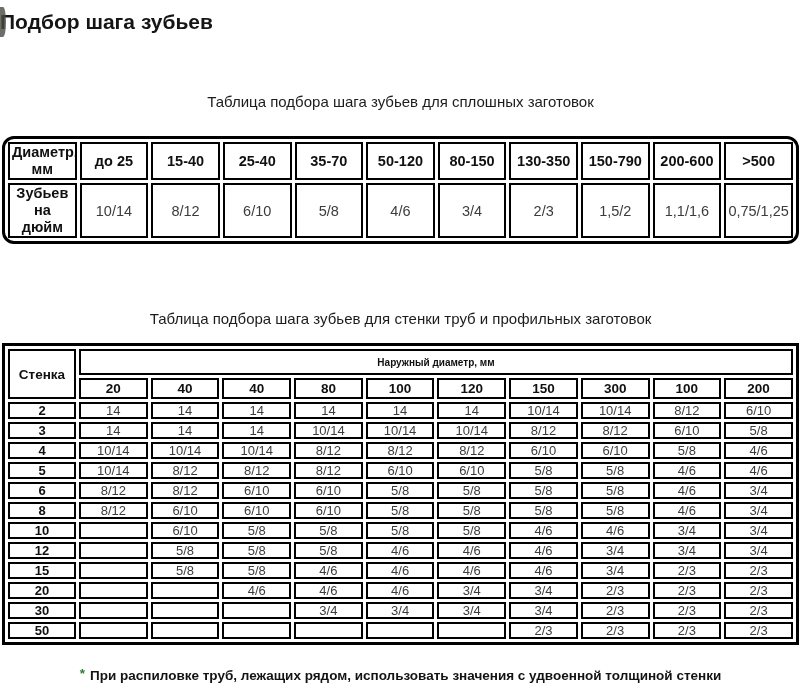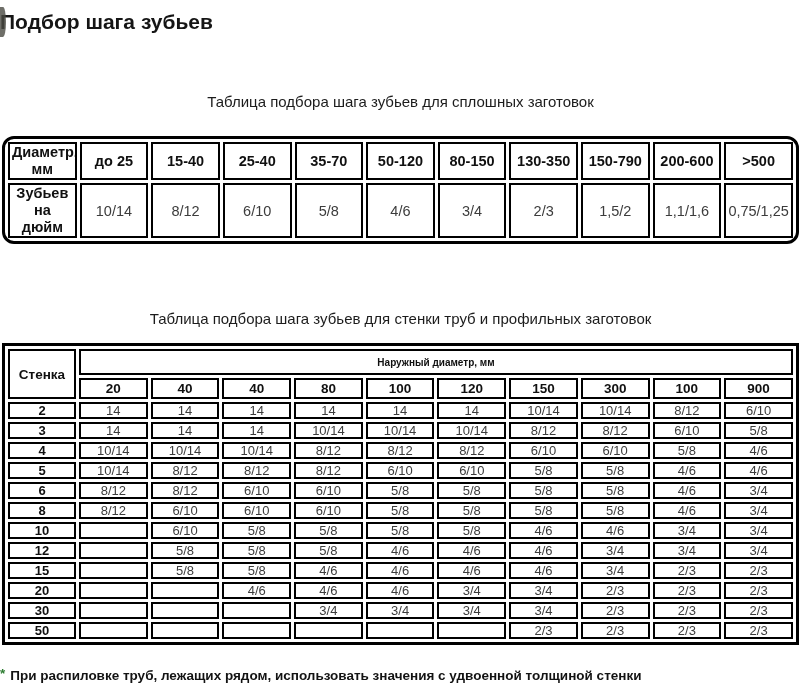--- a/index.html
+++ b/index.html
@@ -32,21 +32,21 @@
     padding:0 2px;overflow:hidden;white-space:normal;
   }
   .t1 th{font-weight:bold;font-size:14.5px;line-height:17px;height:34px;color:#101010;}
   .t1 td{font-size:14.5px;height:34px;color:#3c3c3c;}
   .t2 .corner-h{font-weight:bold;font-size:13.5px;color:#101010;margin-top:24px;}
   .t2 .span-h{font-weight:bold;font-size:10px;height:22px;color:#101010;}
   .t2 .sub-h{font-weight:bold;font-size:13.5px;height:17px;color:#101010;}
   .t2 .wall-h{font-weight:bold;font-size:13px;height:13px;line-height:13px;color:#101010;}
   .t2 td{font-size:13px;height:13px;line-height:13px;color:#3c3c3c;}
   .footnote{
-    margin-top:22px;text-align:left;font-weight:bold;
+    margin-top:22px;text-align:center;font-weight:bold;
     font-size:13.5px;line-height:17px;color:#131313;
   }
   .footnote .marker{
     font-weight:bold;margin-right:5px;position:relative;top:-2px;
   }
 </style>
 </head>
 <body>
 
 <div class="artifact"></div>
@@ -100,21 +100,21 @@
     <tr id="t2-subheader-row">
         <th class="sub-h">20</th>
         <th class="sub-h">40</th>
         <th class="sub-h">40</th>
         <th class="sub-h">80</th>
         <th class="sub-h">100</th>
         <th class="sub-h">120</th>
         <th class="sub-h">150</th>
         <th class="sub-h">300</th>
         <th class="sub-h">100</th>
-        <th class="sub-h">900</th>
+        <th class="sub-h">200</th>
       </tr>
   <tr>
         <th class="wall-h">2</th>
         <td>14</td>
         <td>14</td>
         <td>14</td>
         <td>14</td>
         <td>14</td>
         <td>14</td>
         <td>10/14</td>

